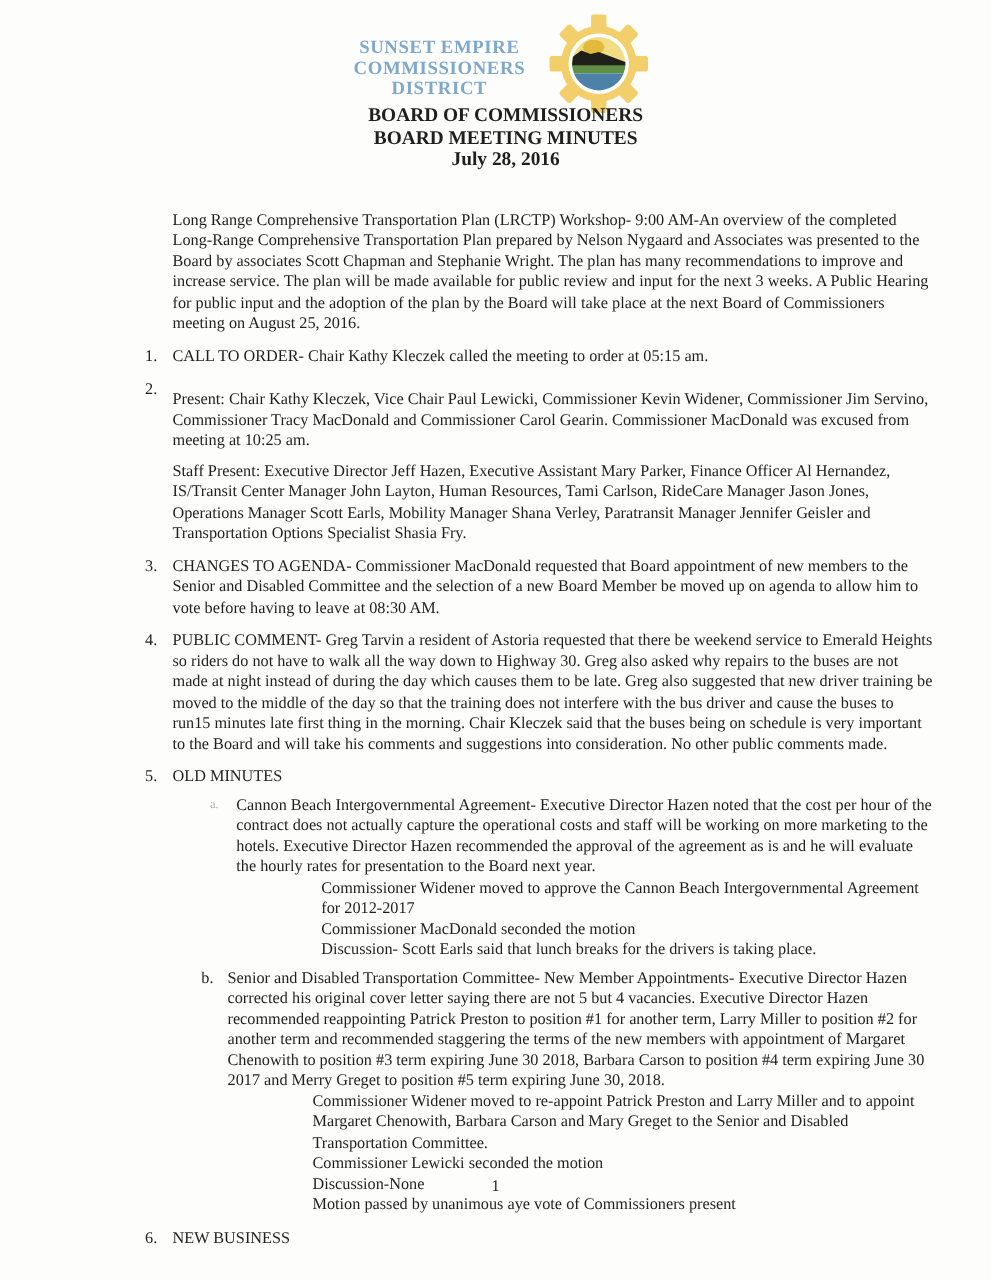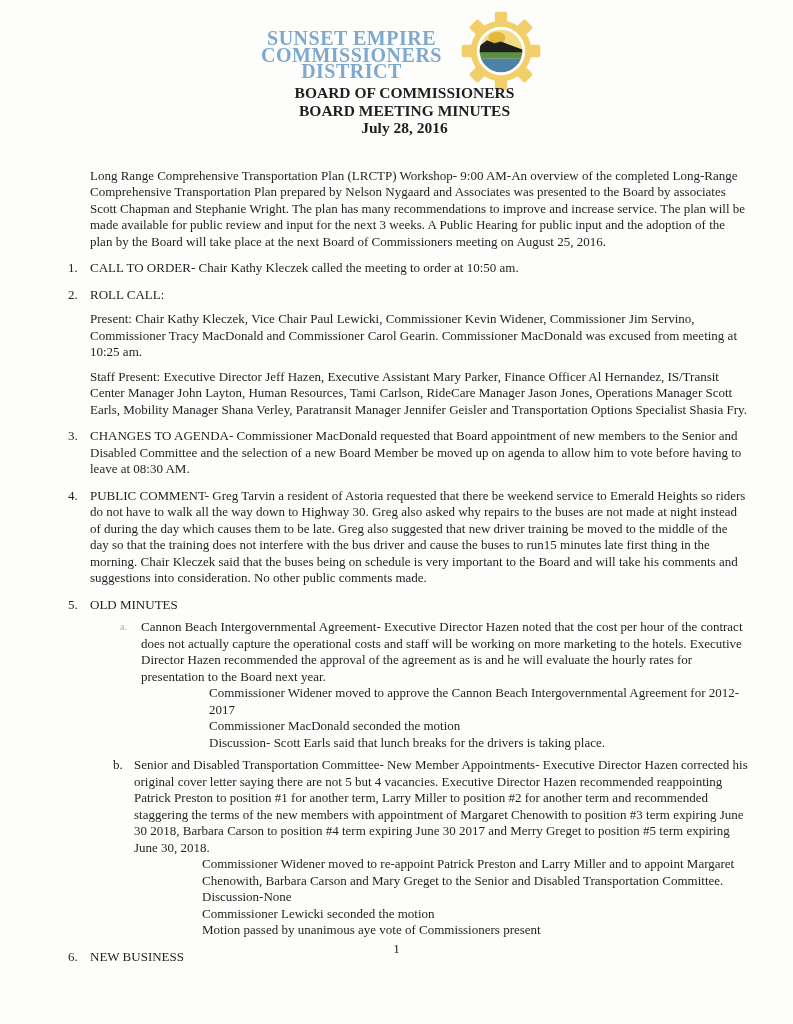--- a/index.html
+++ b/index.html
@@ -2,24 +2,24 @@
 <html style="--org_blue: #7FA8CD; --gear_yellow: #F2CF6B; --logo_sky: #F2DC86; --logo_sun: #E3B93C; --logo_mountain: #20201A; --logo_green: #5F8F44; --logo_water: #4E81A8; --text: #1F1F1F;"><head>
 <meta charset="utf-8">
 <style>
   html,body{margin:0;padding:0;background:#9a9a9a;}
   .page{
     width:793px;height:1024px;background:#fdfdfc;position:relative;
     font-family:"Liberation Serif","DejaVu Serif",serif;
     color:var(--text,#1f1f1f);overflow:hidden;margin:0 auto;
   }
   .header{display:flex;justify-content:center;align-items:flex-start;gap:12px;padding-top:10px;transform:translateX(8px);}
-  .org-name{padding-top:20px;text-align:center;font-weight:bold;font-size:20px;line-height:16.5px;color:var(--org_blue,#7FA8CD);letter-spacing:.5px;}
+  .org-name{padding-top:20px;text-align:center;font-weight:bold;font-size:15px;line-height:16.5px;color:var(--org_blue,#7FA8CD);letter-spacing:.5px;}
   .logo{width:94px;height:82px;flex:none;}
   .titles{text-align:center;transform:translateX(8px);font-weight:bold;font-size:15.5px;line-height:17.5px;margin-top:-8px;}
-  .content{padding:31px 45px 0 68px;font-size:13px;line-height:16.5px;}
+  .content{padding:31px 45px 0 68px;font-size:13px;line-height:16.5px;margin-left:48px;}
   .intro{margin-left:22px;margin-bottom:10px;}
   .section{display:flex;margin-bottom:10px;}
   .sec-num{width:22px;flex:none;}
   .sec-body{flex:1;}
   .sec-para{margin-top:8px;}
   .subitem{display:flex;margin-left:23px;margin-top:6px;}
   .sub-marker{width:21px;flex:none;}
   .sub-marker.faint{opacity:.38;font-size:10px;padding-left:7px;}
   .sub-body{flex:1;}
   .motions{margin-left:68px;}
@@ -67,27 +67,26 @@
     <div>BOARD MEETING MINUTES</div>
     <div>July 28, 2016</div>
   </div>
 
   <div class="content">
     <div class="intro">Long Range Comprehensive Transportation Plan (LRCTP) Workshop- 9:00 AM-An overview of the completed Long-Range Comprehensive Transportation Plan prepared by Nelson Nygaard and Associates was presented to the Board by associates Scott Chapman and Stephanie Wright. The plan has many recommendations to improve and increase service. The plan will be made available for public review and input for the next 3 weeks. A Public Hearing for public input and the adoption of the plan by the Board will take place at the next Board of Commissioners meeting on August 25, 2016.</div>
     <div id="sections">
         <div class="section">
           <div class="sec-num">1.</div>
           <div class="sec-body">
-            <div class="sec-text">CALL TO ORDER- Chair Kathy Kleczek called the meeting to order at 10:50 am.</div>
+            <div class="sec-text">CALL TO ORDER- Chair Kathy Kleczek called the meeting to order at 05:15 am.</div>
           </div>
         </div>
         <div class="section">
           <div class="sec-num">2.</div>
           <div class="sec-body">
-            <div class="sec-text">ROLL CALL:</div>
             <div class="sec-para">Present: Chair Kathy Kleczek, Vice Chair Paul Lewicki, Commissioner Kevin Widener, Commissioner Jim Servino, Commissioner Tracy MacDonald and Commissioner Carol Gearin. Commissioner MacDonald was excused from meeting at 10:25 am.</div>
             <div class="sec-para">Staff Present: Executive Director Jeff Hazen, Executive Assistant Mary Parker, Finance Officer Al Hernandez, IS/Transit Center Manager John Layton, Human Resources, Tami Carlson, RideCare Manager Jason Jones, Operations Manager Scott Earls, Mobility Manager Shana Verley, Paratransit Manager Jennifer Geisler and Transportation Options Specialist Shasia Fry.</div>
           </div>
         </div>
         <div class="section">
           <div class="sec-num">3.</div>
           <div class="sec-body">
             <div class="sec-text">CHANGES TO AGENDA- Commissioner MacDonald requested that Board appointment of new members to the Senior and Disabled Committee and the selection of a new Board Member be moved up on agenda to allow him to vote before having to leave at 08:30 AM.</div>
           </div>
         </div>
@@ -111,22 +110,22 @@
                   <div class="motion-line">Discussion- Scott Earls said that lunch breaks for the drivers is taking place.</div>
                 </div>
               </div>
             </div>
             <div class="subitem">
               <div class="sub-marker">b.</div>
               <div class="sub-body">
                 <div class="sub-text">Senior and Disabled Transportation Committee- New Member Appointments- Executive Director Hazen corrected his original cover letter saying there are not 5 but 4 vacancies. Executive Director Hazen recommended reappointing Patrick Preston to position #1 for another term, Larry Miller to position #2 for another term and recommended staggering the terms of the new members with appointment of Margaret Chenowith to position #3 term expiring June 30 2018, Barbara Carson to position #4 term expiring June 30 2017 and Merry Greget to position #5 term expiring June 30, 2018.</div>
                 <div class="motions">
                   <div class="motion-line">Commissioner Widener moved to re-appoint Patrick Preston and Larry Miller and to appoint Margaret Chenowith, Barbara Carson and Mary Greget to the Senior and Disabled Transportation Committee.</div>
+                  <div class="motion-line">Commissioner Lewicki seconded the motion</div>
                   <div class="motion-line">Discussion-None</div>
-                  <div class="motion-line">Commissioner Lewicki seconded the motion</div>
                   <div class="motion-line">Motion passed by unanimous aye vote of Commissioners present</div>
                 </div>
               </div>
             </div>
           </div>
         </div>
         <div class="section">
           <div class="sec-num">6.</div>
           <div class="sec-body">
             <div class="sec-text">NEW BUSINESS</div>

